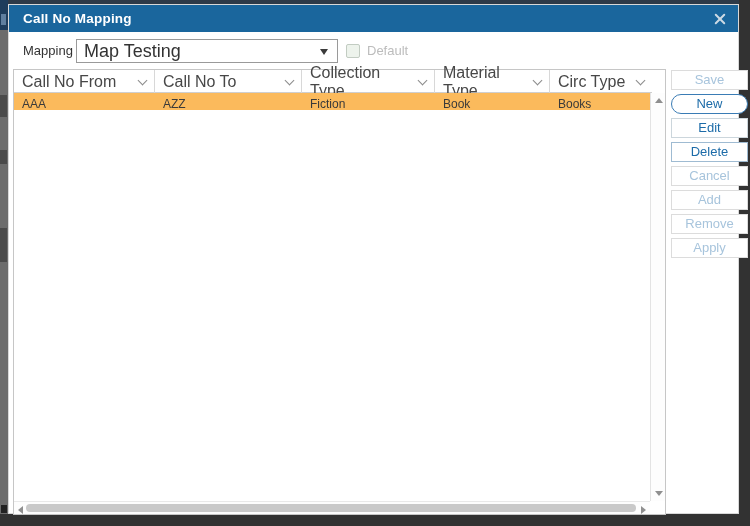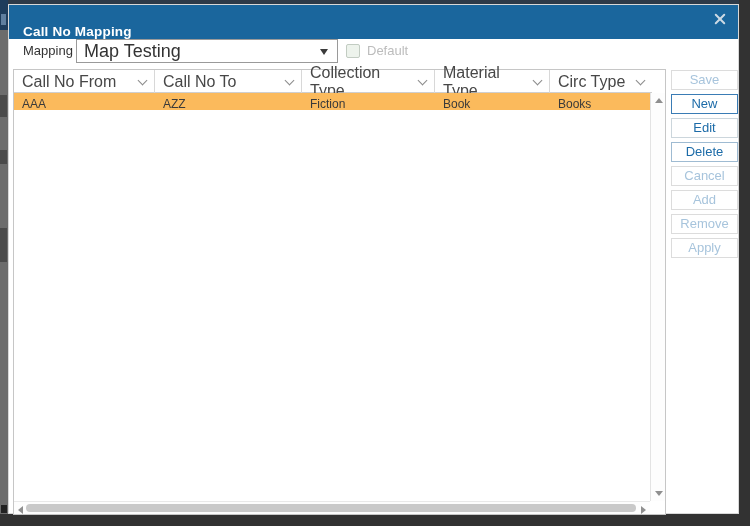--- a/index.html
+++ b/index.html
@@ -10,22 +10,22 @@
   .bg-strip-left{position:absolute;left:0;top:0;width:8px;height:526px;background:#6c6c6c;}
   .bg-navy{position:absolute;left:0;top:0;width:8px;height:30px;background:#1e3d5c;}
   .bg-frag{position:absolute;background:#4a4a4a;}
   .bg-strip-bottom{position:absolute;left:0;top:514px;width:750px;height:12px;background:#323232;}
   .bg-strip-right{position:absolute;left:739px;top:0;width:11px;height:526px;background:#323232;}
   .bg-strip-top{position:absolute;left:8px;top:0;width:731px;height:4px;background:#2e3a48;}
 
   
   .dialog{position:absolute;left:8px;top:4px;width:731px;height:510px;background:#ffffff;
     border:1px solid #d8d8d8;}
-  .titlebar{position:absolute;left:0;top:0;width:100%;height:34px;background:#1a669d;
-    display:flex;align-items:flex-end;}
+  .titlebar{position:absolute;left:0;top:0;width:100%;height:27px;background:#1a669d;
+    display:flex;align-items:center;}
   .title{color:#ffffff;font-size:13.5px;font-weight:bold;padding-left:14px;letter-spacing:.2px;}
   .close-btn{position:absolute;right:9px;top:5px;width:18px;height:18px;cursor:pointer;}
   .close-btn span{position:absolute;left:2px;top:8px;width:14px;height:2px;background:#ccd9e4;border-radius:1px;}
   .close-x1{transform:rotate(45deg);}
   .close-x2{transform:rotate(-45deg);}
 
   
   .fmt-label{position:absolute;left:14px;top:34px;height:24px;line-height:24px;
     font-size:13px;color:#333333;}
   .fmt-select{position:absolute;left:67px;top:34px;width:262px;height:24px;background:#fff;
@@ -56,26 +56,26 @@
   .tri-down{left:4px;bottom:5px;border-left:4px solid transparent;border-right:4px solid transparent;border-top:5px solid #8f8f8f;}
 
   
   .hsb{position:absolute;left:0;bottom:0;right:15px;height:13px;background:#fdfdfd;border-top:1px solid #e9e9e9;}
   .tri-left{left:4px;top:4px;border-top:4px solid transparent;border-bottom:4px solid transparent;border-right:5px solid #8f8f8f;}
   .tri-right{right:4px;top:4px;border-top:4px solid transparent;border-bottom:4px solid transparent;border-left:5px solid #8f8f8f;}
   .hthumb{position:absolute;left:12px;right:14px;top:2px;height:8px;background:#c9c9c9;border-radius:5px;cursor:pointer;}
   .sb-corner{position:absolute;right:0;bottom:0;width:15px;height:13px;background:#fff;}
 
   
-  .action-btn{position:absolute;left:662px;width:67px;height:20px;background:#fff;
+  .action-btn{position:absolute;left:662px;width:77px;height:20px;background:#fff;
     border:1px solid #ccd6dc;font-size:13px;color:#1c6ba8;text-align:center;line-height:18px;cursor:pointer;}
   .action-btn.disabled{color:#a7c4dc;border-color:#dcdcdc;cursor:default;}
   .action-btn.primary{border-color:#3a7cb5;}
   .action-btn.soft{border-color:#9fbbd2;}
-  .b0{top:65px;}.b1{top:89px;}.b2{top:113px;}.b3{top:137px;}.b4{top:161px;}
+  .b0{top:65px;}.b1{top:89px;border-radius:10px;}.b2{top:113px;}.b3{top:137px;}.b4{top:161px;}
   .b5{top:185px;}.b6{top:209px;}.b7{top:233px;}
 </style>
 </head>
 <body>
 
 <div class="bg-strip-left">
   <div class="bg-navy"></div>
   <div class="bg-frag" style="left:1px;top:14px;width:5px;height:11px;background:#5f7f9f;"></div>
   <div class="bg-frag" style="left:0;top:95px;width:7px;height:22px;"></div>
   <div class="bg-frag" style="left:0;top:150px;width:7px;height:14px;"></div>

